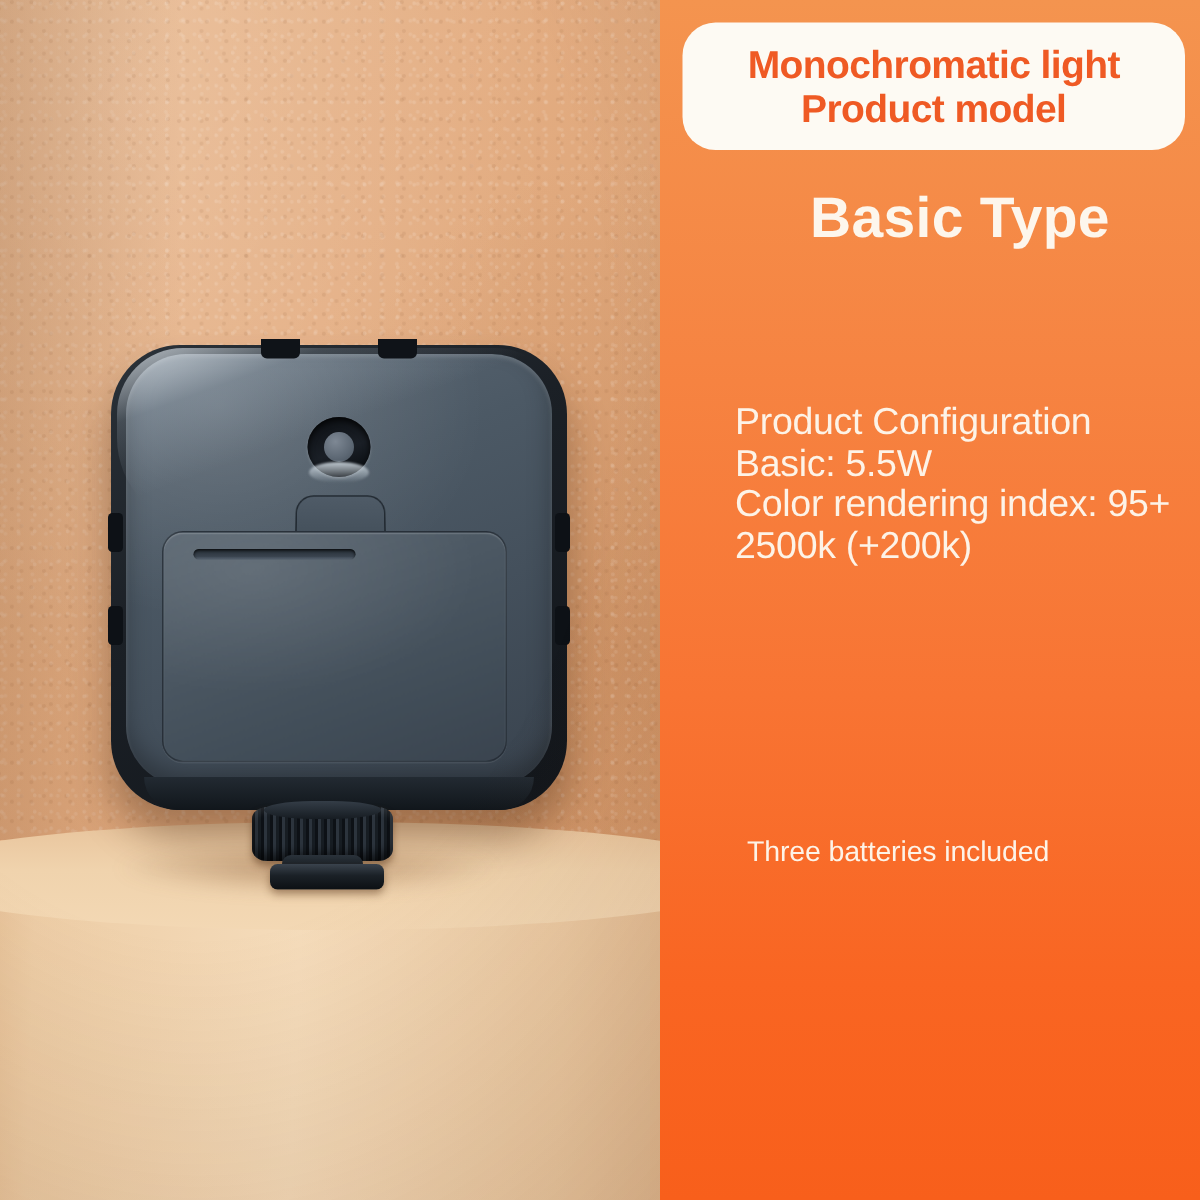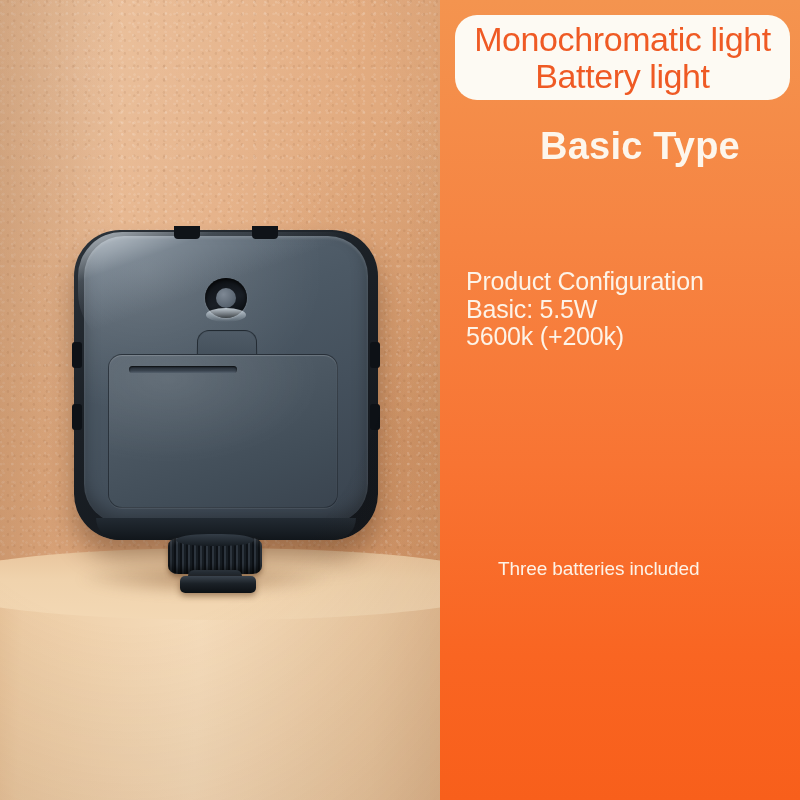--- a/index.html
+++ b/index.html
@@ -212,22 +212,22 @@
   }
   #headline-badge{
     position:absolute;left:15px;top:15px;width:335px;height:85px;
     background:#fdfaf3;
     border-radius:22px;
     display:flex;flex-direction:column;align-items:center;justify-content:center;
     box-sizing:border-box;
   }
   .badge-line{
     color:#ef5a24;
-    font-size:34px;
-    font-weight:normal;
+    font-size:26px;
+    font-weight:bold;
     line-height:1.08;
     letter-spacing:-.4px;
     white-space:nowrap;
   }
   #basic-type{
     position:absolute;left:0;top:125px;width:360px;
     text-align:center;
     color:#fdf6ec;
     font-size:38px;
     font-weight:bold;
@@ -236,20 +236,21 @@
   }
   #spec-list{
     position:absolute;left:26px;top:268px;width:330px;
   }
   .spec-line{
     color:#fdf3e7;
     font-size:25px;
     line-height:27.5px;
     letter-spacing:-.2px;
     white-space:nowrap;
+    margin-left:24px;
   }
   #batteries-note{
     position:absolute;left:26px;top:558px;width:330px;
     color:#fdf3e7;
     font-size:19px;
     letter-spacing:-.1px;
     margin-left:32px;
   }
 </style>
 </head>
@@ -296,27 +297,28 @@
       <div class="shoe-plate"></div>
     </div>
 
     <div id="wall-vignette"></div>
   </div>
 
   <div id="info-panel">
 
     <div id="headline-badge">
       <div class="badge-line">Monochromatic light</div>
-      <div class="badge-line">Battery light</div>
+      <div class="badge-line">Product model</div>
     </div>
 
     <div id="basic-type">Basic Type</div>
 
     <div id="spec-list">
       <div class="spec-line">Product Configuration</div>
       <div class="spec-line">Basic: 5.5W</div>
-      <div class="spec-line">5600k (+200k)</div>
+      <div class="spec-line">Color rendering index: 95+</div>
+      <div class="spec-line">2500k (+200k)</div>
     </div>
 
     <div id="batteries-note">Three batteries included</div>
   </div>
 
 </div>
 
 </body></html>

